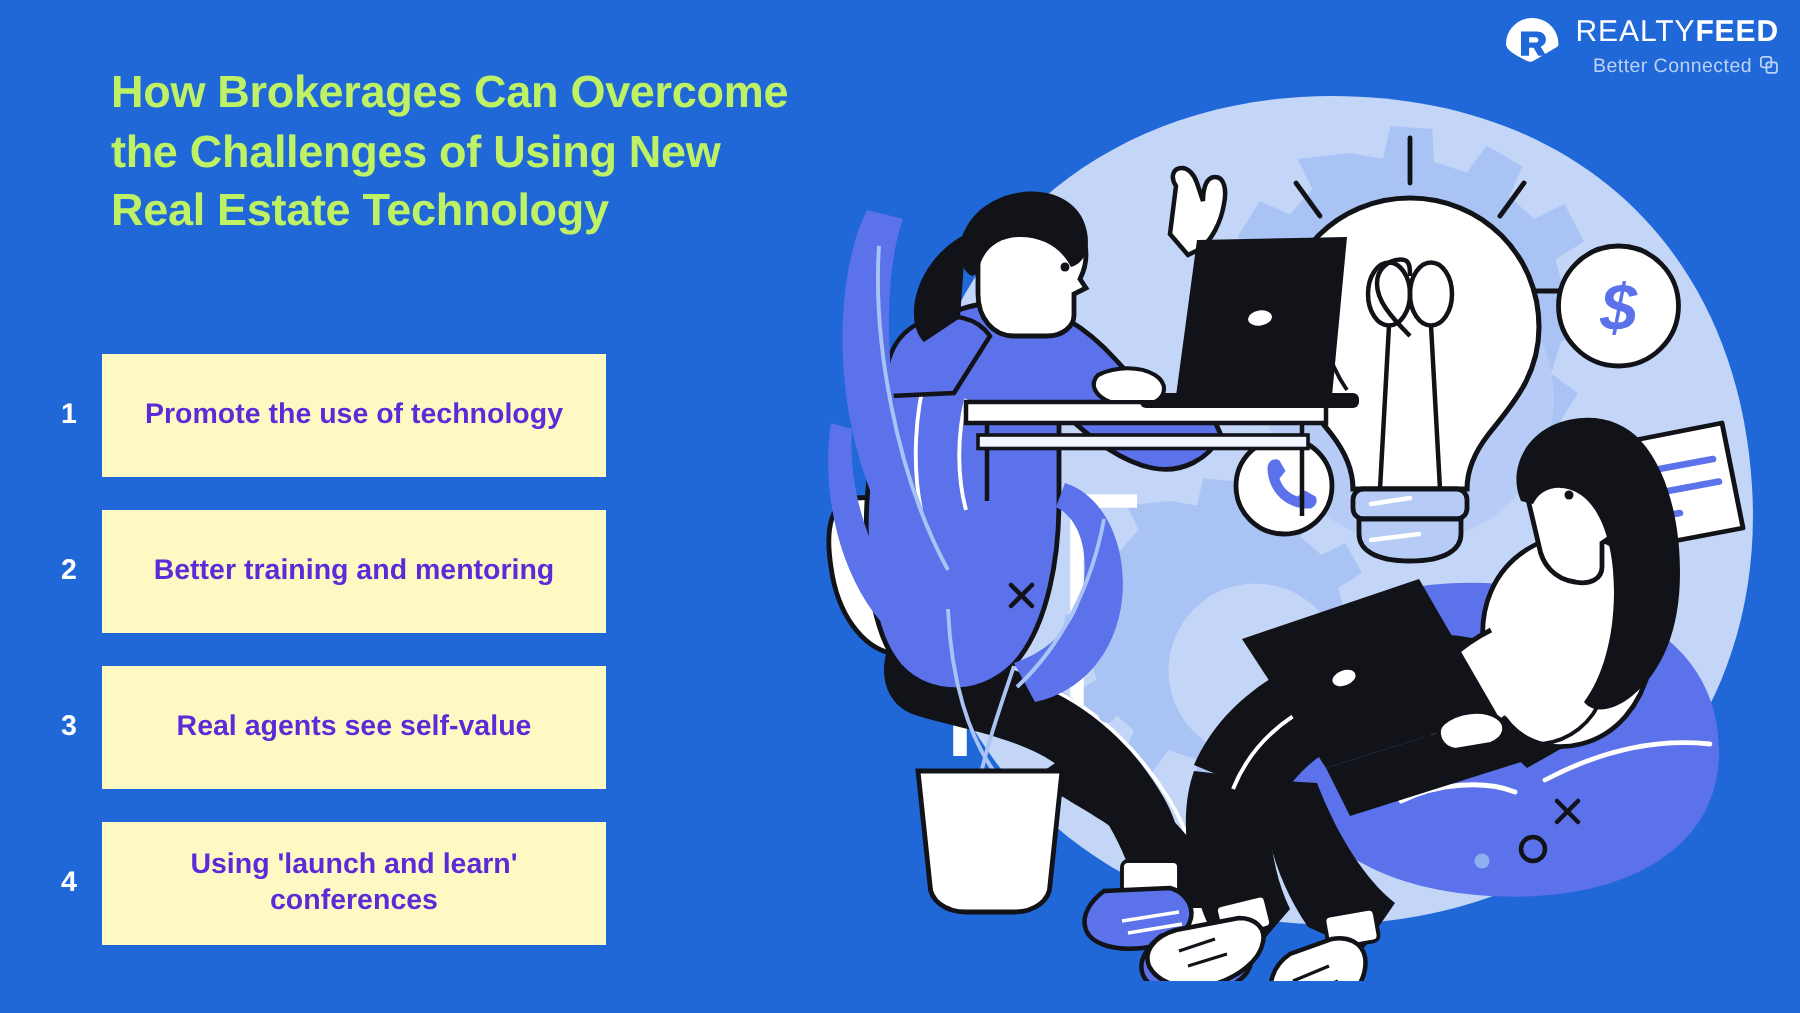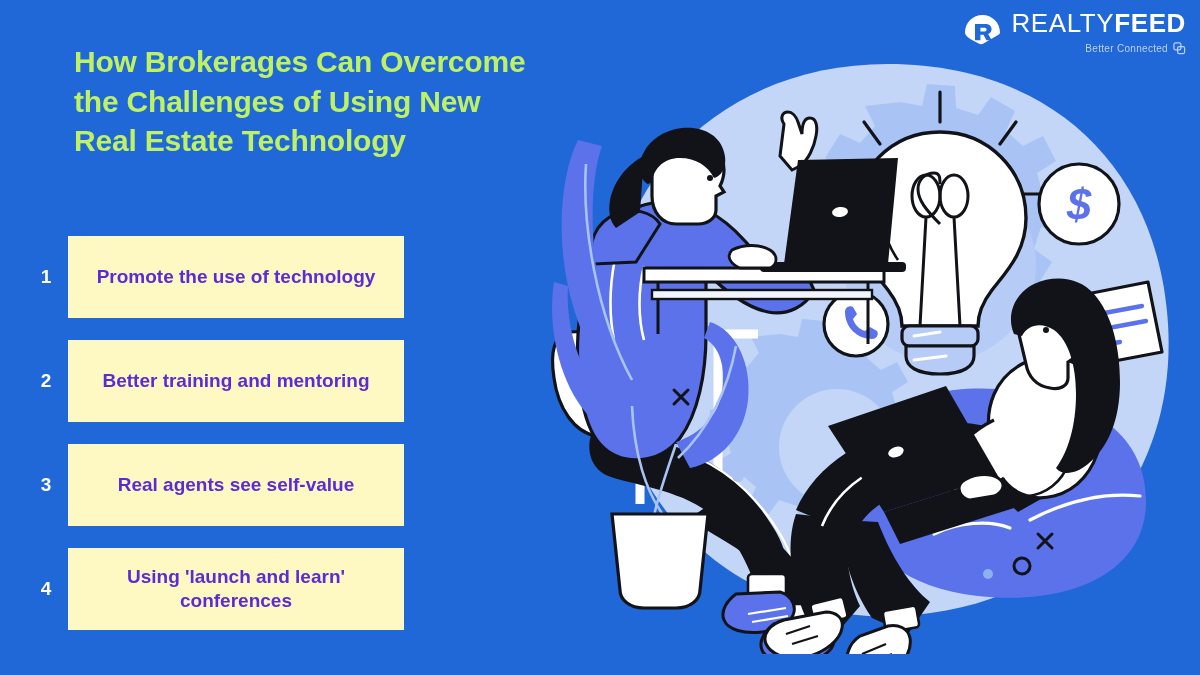--- a/index.html
+++ b/index.html
@@ -35,37 +35,37 @@
     height: 40px;
     display: block;
   }
   .logo-text-block {
     display: flex;
     flex-direction: column;
     align-items: flex-end;
     line-height: 1;
   }
   .logo-wordmark {
-    font-size: 26px;
+    font-size: 20px;
     letter-spacing: 0.6px;
     color: #ffffff;
     font-weight: 400;
     white-space: nowrap;
   }
   .logo-wordmark .feed {
     font-weight: 700;
   }
   .logo-tagline-row {
     display: flex;
     align-items: center;
     gap: 5px;
     margin-top: 6px;
   }
   .logo-tagline {
-    font-size: 10px;
+    font-size: 13px;
     color: #bcd2f5;
     letter-spacing: 0.3px;
     white-space: nowrap;
   }
   .logo-tagline-icon { display: block; }
 
   
   .title {
     position: absolute;
     left: 74px;

